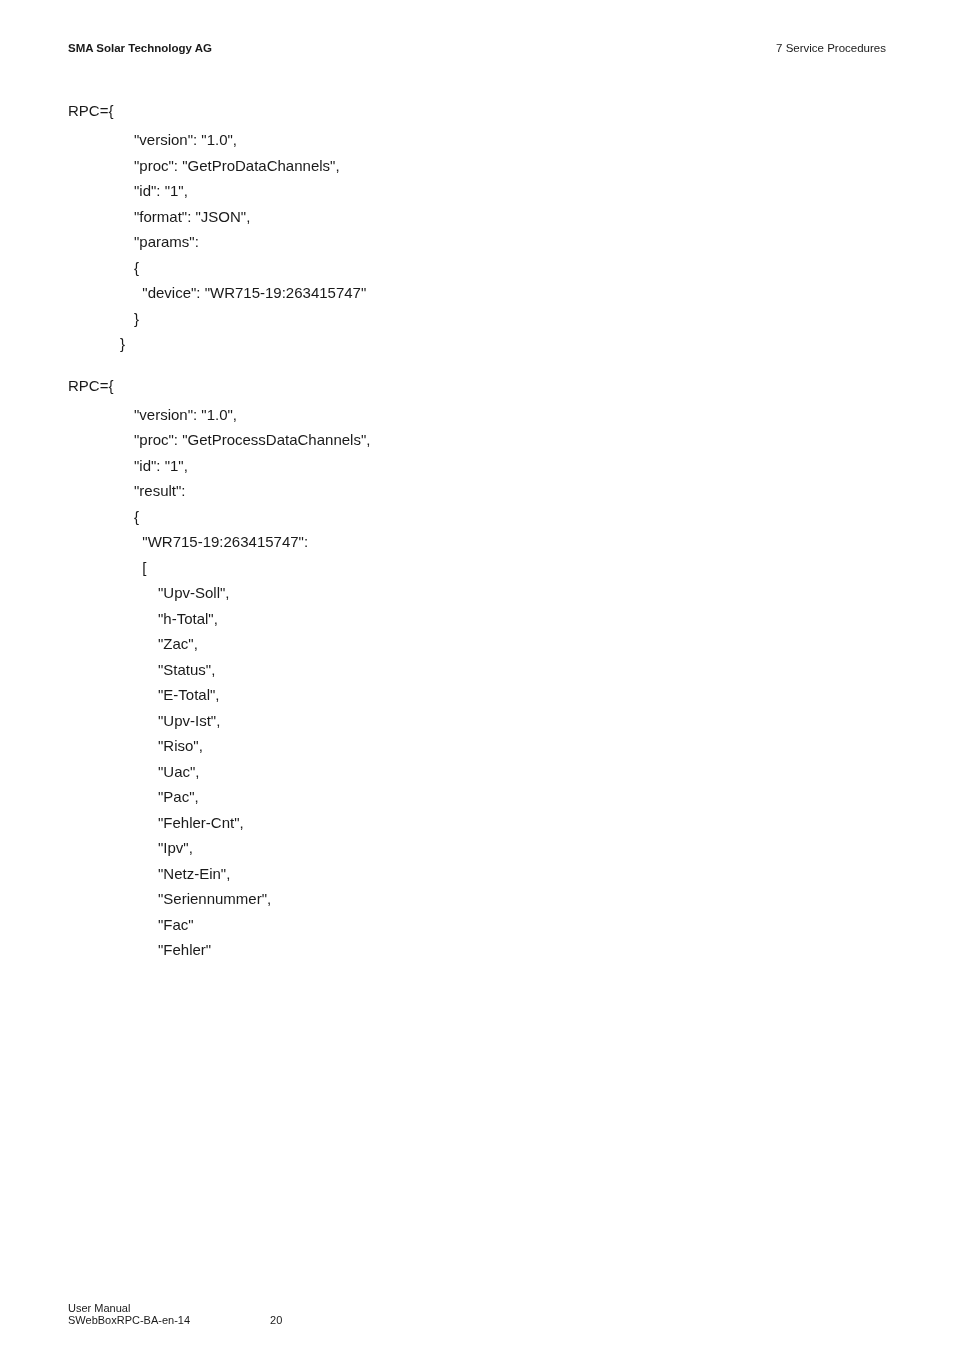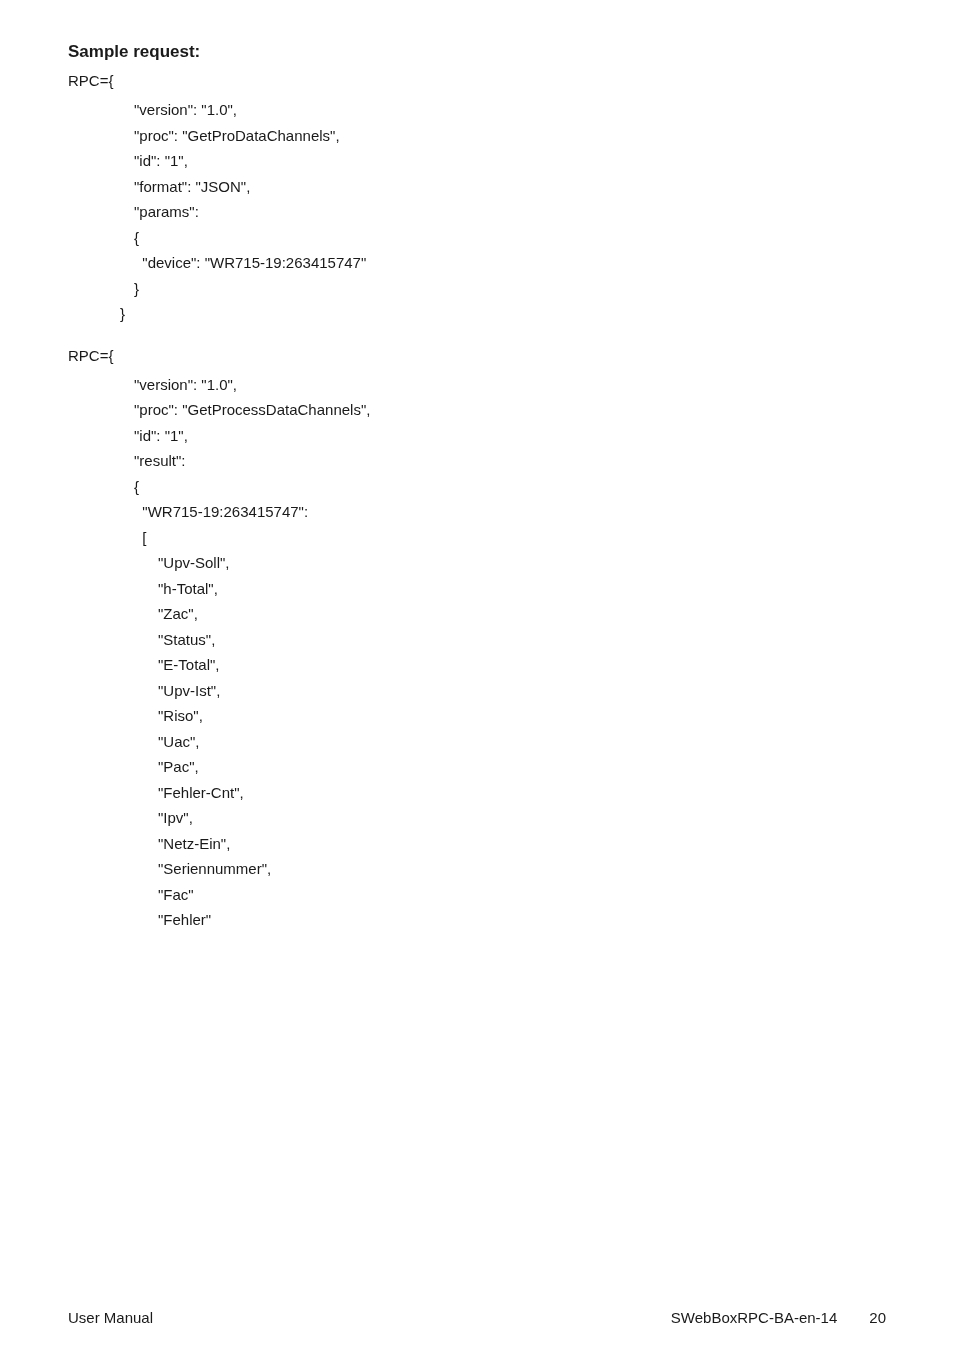--- a/index.html
+++ b/index.html
@@ -48,35 +48,39 @@
   .ind0 { padding-left: 52px; }
   .ind3 { padding-left: 90px; }
   .gap { height: 20px; }
   .footer {
     position: absolute;
     left: 68px;
     right: 68px;
     bottom: 26px;
     display: flex;
     justify-content: space-between;
-    font-size: 15px;
+    font-size: 11px;
+    flex-direction: column;
   }
   .footer .mid-right {
     display: flex;
-    gap: 32px;
+    gap: 80px;
     text-align: center;
   }
 </style>
 </head>
 <body>
 
 <div class="page">
 
+  <div class="topbar">
+    <span>SMA Solar Technology AG</span>
+    <span class="right">7  Service Procedures</span>
+  </div>
 
-  <div class="section-heading">Sample request:</div>
   <div class="rpc-line">RPC={</div>
 
   <div class="code-block">
     <div class="ind1">"version": "1.0",</div>
     <div class="ind1">"proc": "GetProDataChannels",</div>
     <div class="ind1">"id": "1",</div>
     <div class="ind1">"format": "JSON",</div>
     <div class="ind1">"params":</div>
     <div class="ind1">{</div>
     <div class="ind1">  "device": "WR715-19:263415747"</div>

